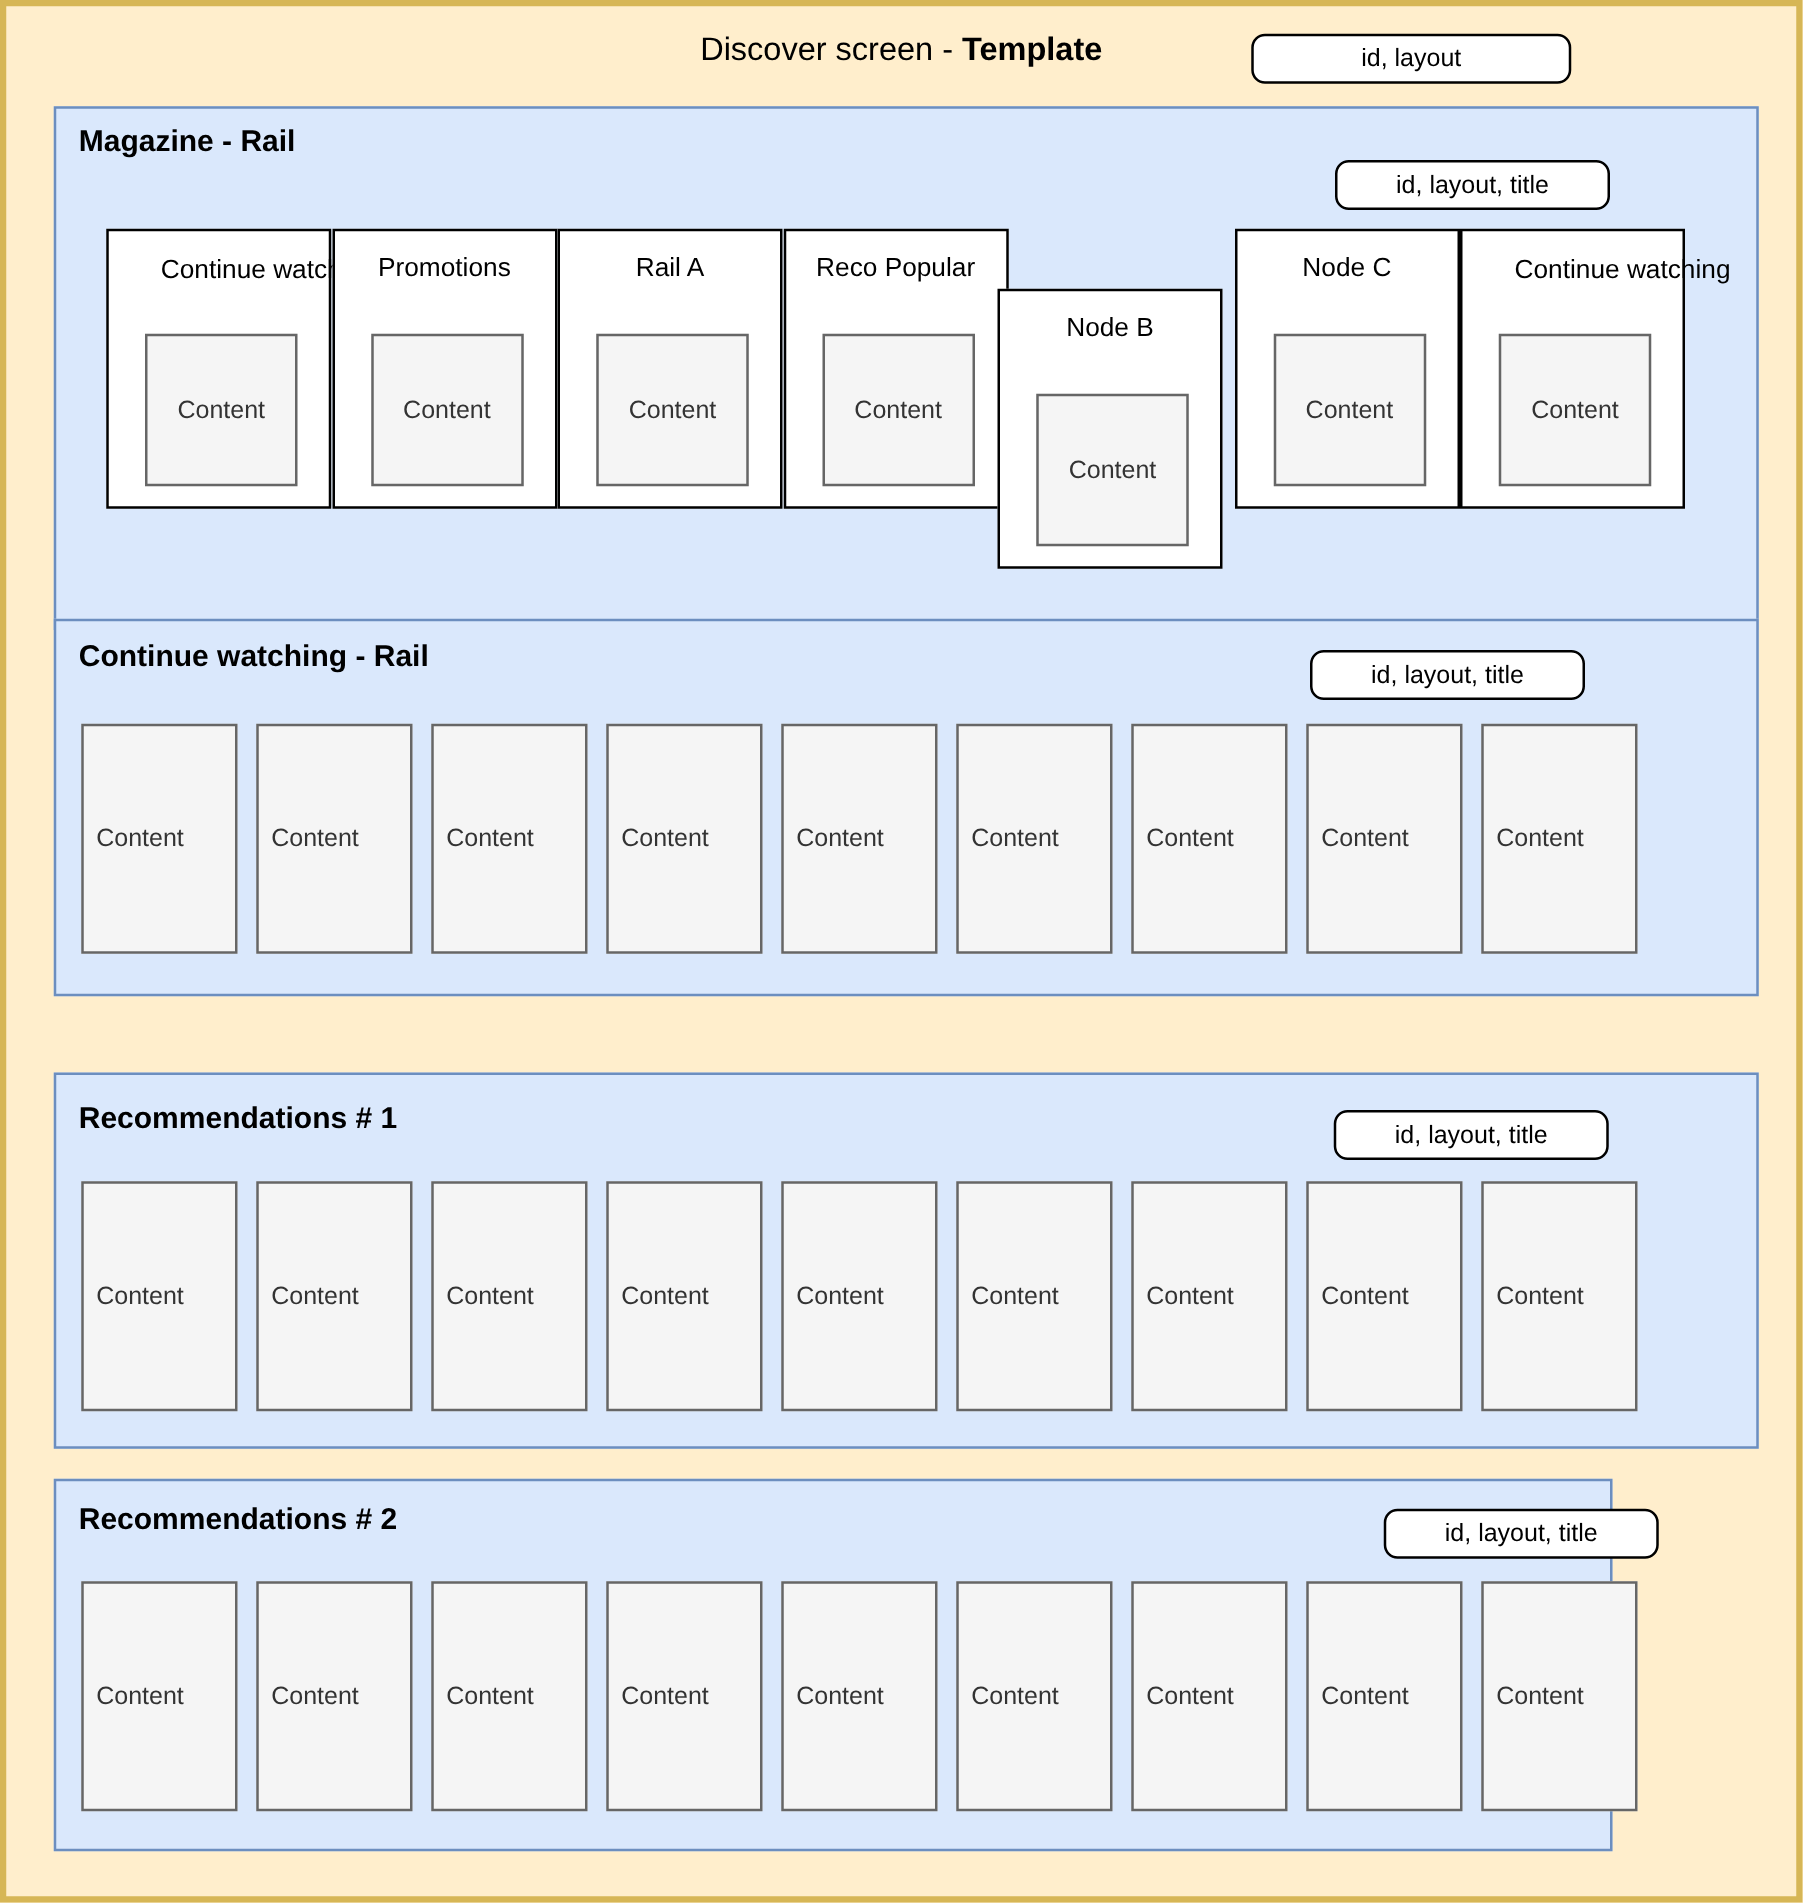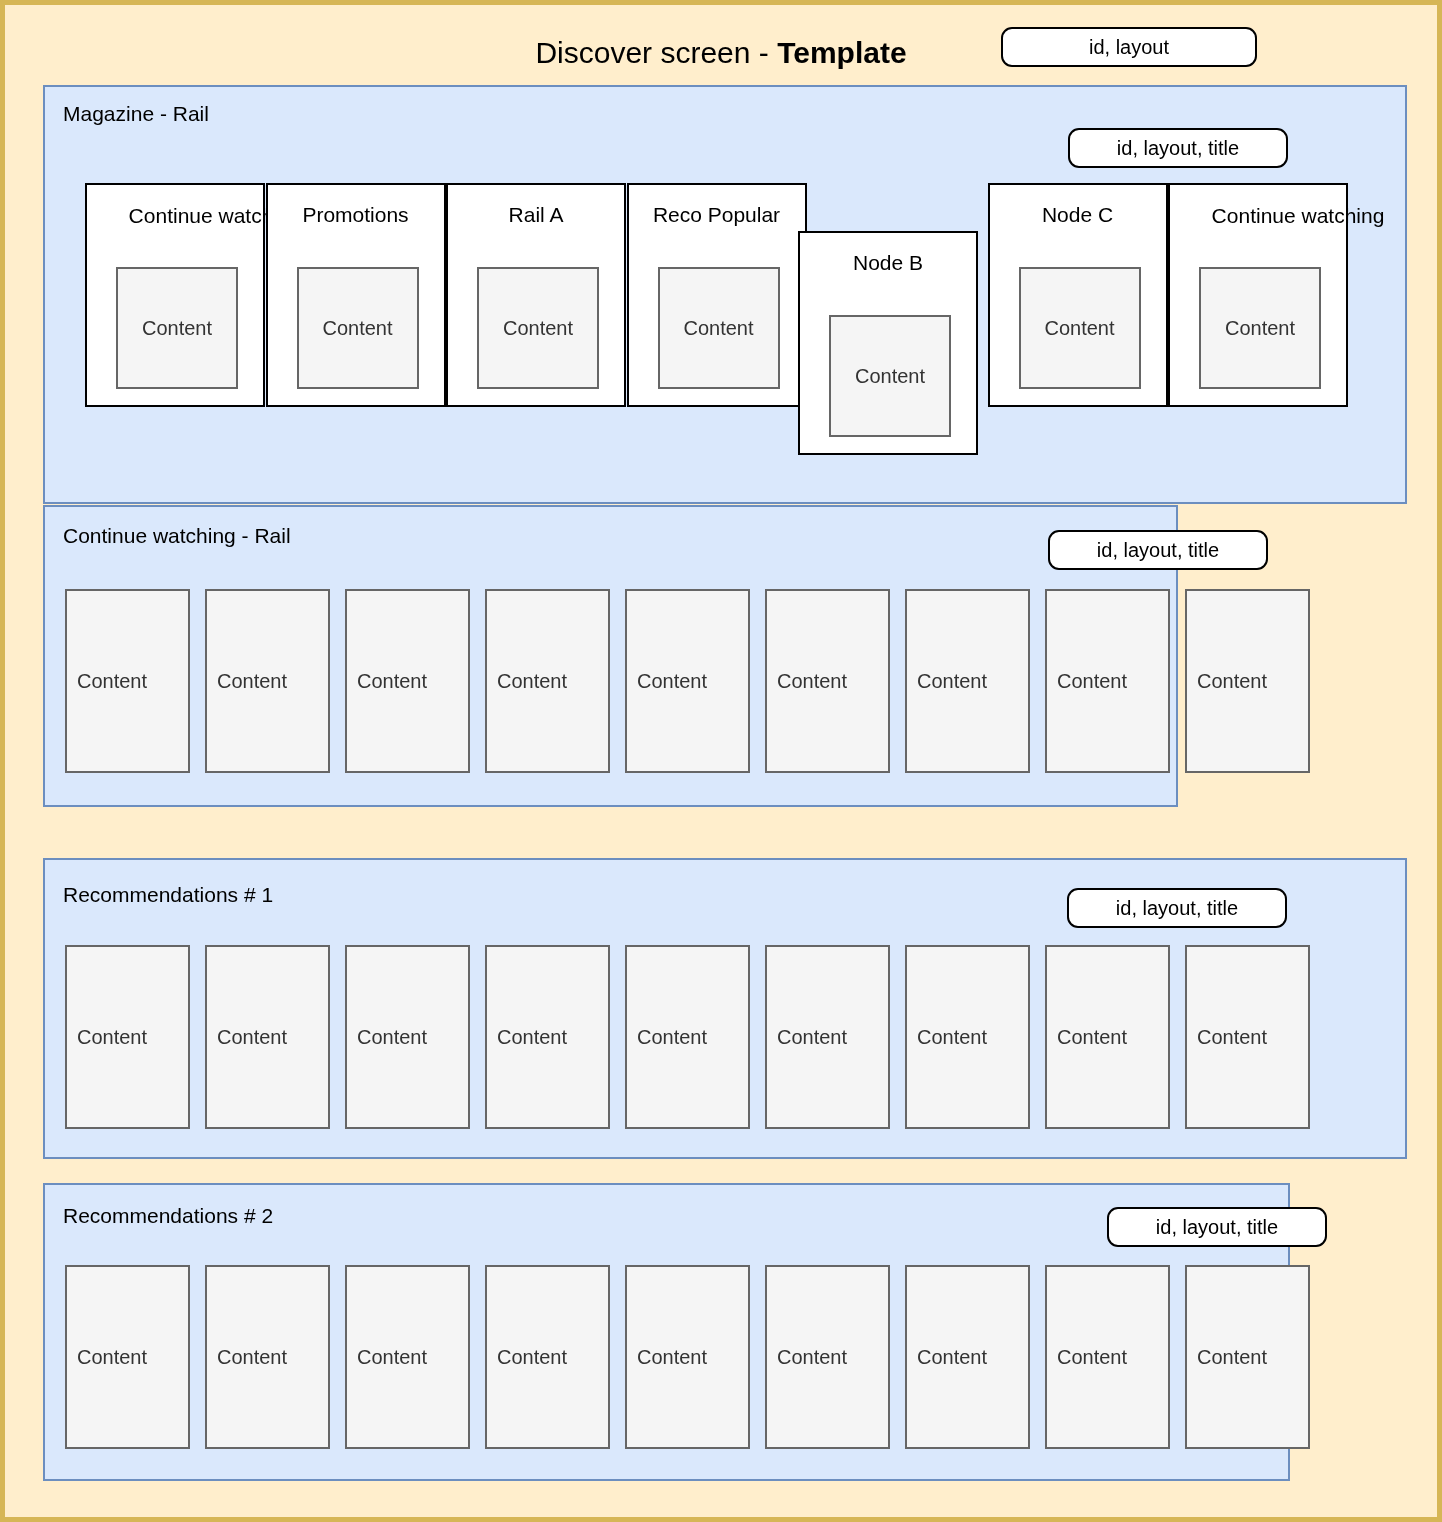--- a/index.html
+++ b/index.html
@@ -23,24 +23,24 @@
   .page-header {
     position: absolute;
     left: 0;
     top: 10px;
     width: 1432px;
     height: 55px;
   }
   .page-title {
     position: absolute;
     left: 0;
-    top: 24px;
+    top: 10px;
     width: 1432px;
     text-align: center;
-    font-size: 30px;
+    font-size: 26px;
     line-height: 28px;
     white-space: pre;
   }
   .page-title .title-strong {
     font-weight: bold;
   }
   .badge {
     position: absolute;
     background: #ffffff;
     border: 2.4px solid #000000;
@@ -59,31 +59,31 @@
 
   
   .section {
     position: absolute;
     background: #dae8fc;
     border: 2px solid #6c8ebf;
     box-sizing: border-box;
   }
   .section-title {
     position: absolute;
-    font-size: 21px;
-    font-weight: normal;
+    font-size: 24px;
+    font-weight: bold;
     line-height: 26px;
     white-space: nowrap;
   }
 
   #section-magazine      { left: 38px;  top: 80px;   width: 1364px; height: 419px; }
   #section-magazine .section-title  { left: 18px; top: 14px; }
   #section-magazine .section-badge  { left: 1023px; top: 41px; width: 220px; }
 
-  #section-continue      { left: 38px;  top: 500px;  width: 1135px; height: 302px; }
+  #section-continue      { left: 38px;  top: 490px;  width: 1364px; height: 302px; }
   #section-continue .section-title  { left: 18px; top: 16px; }
   #section-continue .section-badge  { left: 1003px; top: 23px; width: 220px; }
 
   #section-reco1         { left: 38px;  top: 853px;  width: 1364px; height: 301px; }
   #section-reco1 .section-title     { left: 18px; top: 22px; }
   #section-reco1 .section-badge     { left: 1022px; top: 28px; width: 220px; }
 
   #section-reco2         { left: 38px;  top: 1178px; width: 1247px; height: 298px; }
   #section-reco2 .section-title     { left: 18px; top: 18px; }
   #section-reco2 .section-badge     { left: 1062px; top: 22px; width: 220px; }

